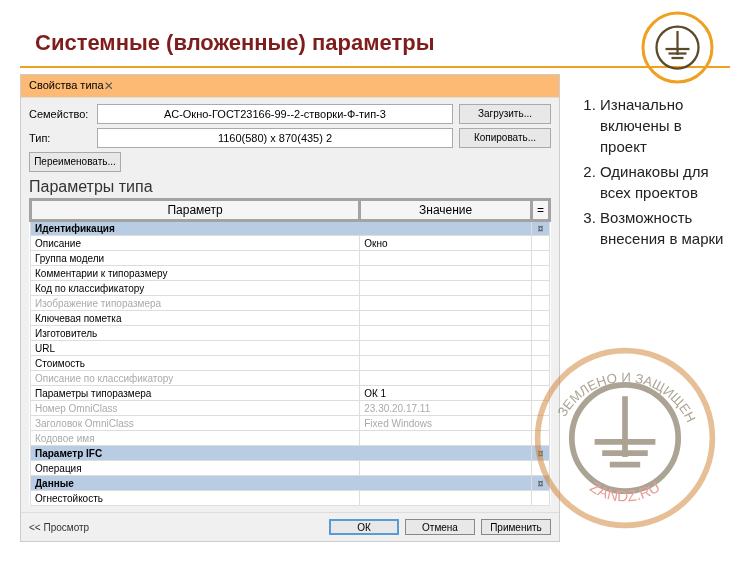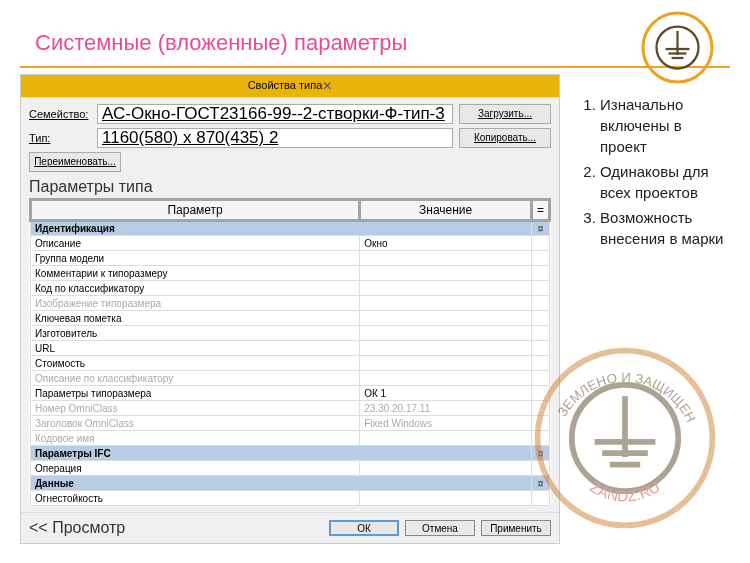--- a/index.html
+++ b/index.html
@@ -1,42 +1,42 @@
 <!DOCTYPE html>
 <html><head>
 <meta charset="utf-8">
 <style>
 * { box-sizing: border-box; margin: 0; padding: 0; }
 body { font-family: Arial, sans-serif; width: 750px; height: 563px; background: #fff; position: relative; }
-.slide-title { font-size: 22px; color: #ec4899; padding: 30px 0 10px 35px; font-weight: normal; }
+.slide-title { font-size: 22px; color: #7f1d1d; padding: 30px 0 10px 35px; font-weight: bold; }
 .title-rule { border: none; border-top: 2px solid #f0a020; margin: 0 20px; }
 .logo { position: absolute; top: 10px; right: 35px; width: 75px; height: 75px; }
 .logo-large { position: absolute; bottom: 30px; right: 30px; width: 190px; height: 190px; opacity: 0.5; }
 .content-row { display: flex; margin-top: 6px; }
 .dialog-col { flex: 0 0 550px; padding-left: 20px; }
 .notes-col { flex: 1; padding: 20px 20px 0 20px; font-size: 15px; color: #222; position: relative; z-index: 2; }
 .notes-col ol { padding-left: 20px; }
 .notes-col li { margin-bottom: 4px; line-height: 1.4; }
 .dialog { background: #f0f0f0; border: 1px solid #ccc; width: 540px; font-size: 11px; position: relative; }
-.dlg-title { padding: 4px 8px; background: #eab308; border-bottom: 1px solid #ddd; display: flex; justify-content: center; }
+.dlg-title { padding: 4px 8px; background: #fdba74; border-bottom: 1px solid #ddd; display: flex; justify-content: flex-start; }
 .dlg-close { font-size: 12px; color: #555; cursor: default; }
 .dlg-body { padding: 6px 8px; }
-.form-row { display: flex; align-items: center; margin-bottom: 4px; gap: 6px; text-decoration: underline; }
+.form-row { display: flex; align-items: center; margin-bottom: 4px; gap: 6px; }
 .form-label { width: 62px; }
-.form-select { flex: 1; height: 20px; border: 1px solid #aaa; background: #fff; padding: 1px 4px; font-size: 17px; }
+.form-select { flex: 1; height: 20px; border: 1px solid #aaa; background: #fff; padding: 1px 4px; font-size: 11px; text-align: center; }
 .side-btn { width: 92px; height: 20px; border: 1px solid #aaa; background: #e8e8e8; font-size: 10px; text-align: center; line-height: 18px; }
 .section-label { margin: 6px 0 2px; font-size: 16px; color: #333; }
 .param-table { width: 100%; border-collapse: collapse; border: 1px solid #999; background: #fff; }
 .param-table th { background: #f5f5f5; border: 3px solid #a3a3a3; font-weight: normal; font-size: 12px; padding: 2px 4px; margin-top: 28px; }
 .param-table td { border: 1px solid #ddd; font-size: 10px; padding: 1px 4px; height: 15px; }
 .param-group { background: #b8cce4; font-weight: bold; }
 .param-disabled td { color: #aaa; }
 .side-toggle { width: 14px; text-align: center; color: #666; }
 .dlg-footer { display: flex; justify-content: space-between; align-items: center; padding: 6px 8px; border-top: 1px solid #ddd; background: #f0f0f0; }
-.preview-btn { font-size: 16px; background: none; border: none; color: #333; }
+.preview-btn { font-size: 10px; background: none; border: none; color: #333; }
 .footer-btns { display: flex; gap: 6px; }
 .footer-btn { width: 70px; height: 16px; border: 1px solid #888; font-size: 10px; background: #e8e8e8; }
 .footer-btn.primary { border: 2px solid #5b9bd5; }
 .th-equals { width: 14px; }
 </style>
 </head>
 <body>
 
 <div class="logo">
   <svg viewBox="0 0 100 100">
@@ -151,21 +151,21 @@
                 <td>Заголовок OmniClass</td>
                 <td>Fixed Windows</td>
                 <td></td>
               </tr>
               <tr class="param-disabled">
                 <td>Кодовое имя</td>
                 <td></td>
                 <td></td>
               </tr>
               <tr class="param-group">
-                <td colspan="2">Параметры IFC</td>
+                <td colspan="2">Параметр IFC</td>
                 <td class="side-toggle">¤</td>
               </tr>
               <tr>
                 <td>Операция</td>
                 <td></td>
                 <td></td>
               </tr>
               <tr class="param-group">
                 <td colspan="2">Данные</td>
                 <td class="side-toggle">¤</td>

